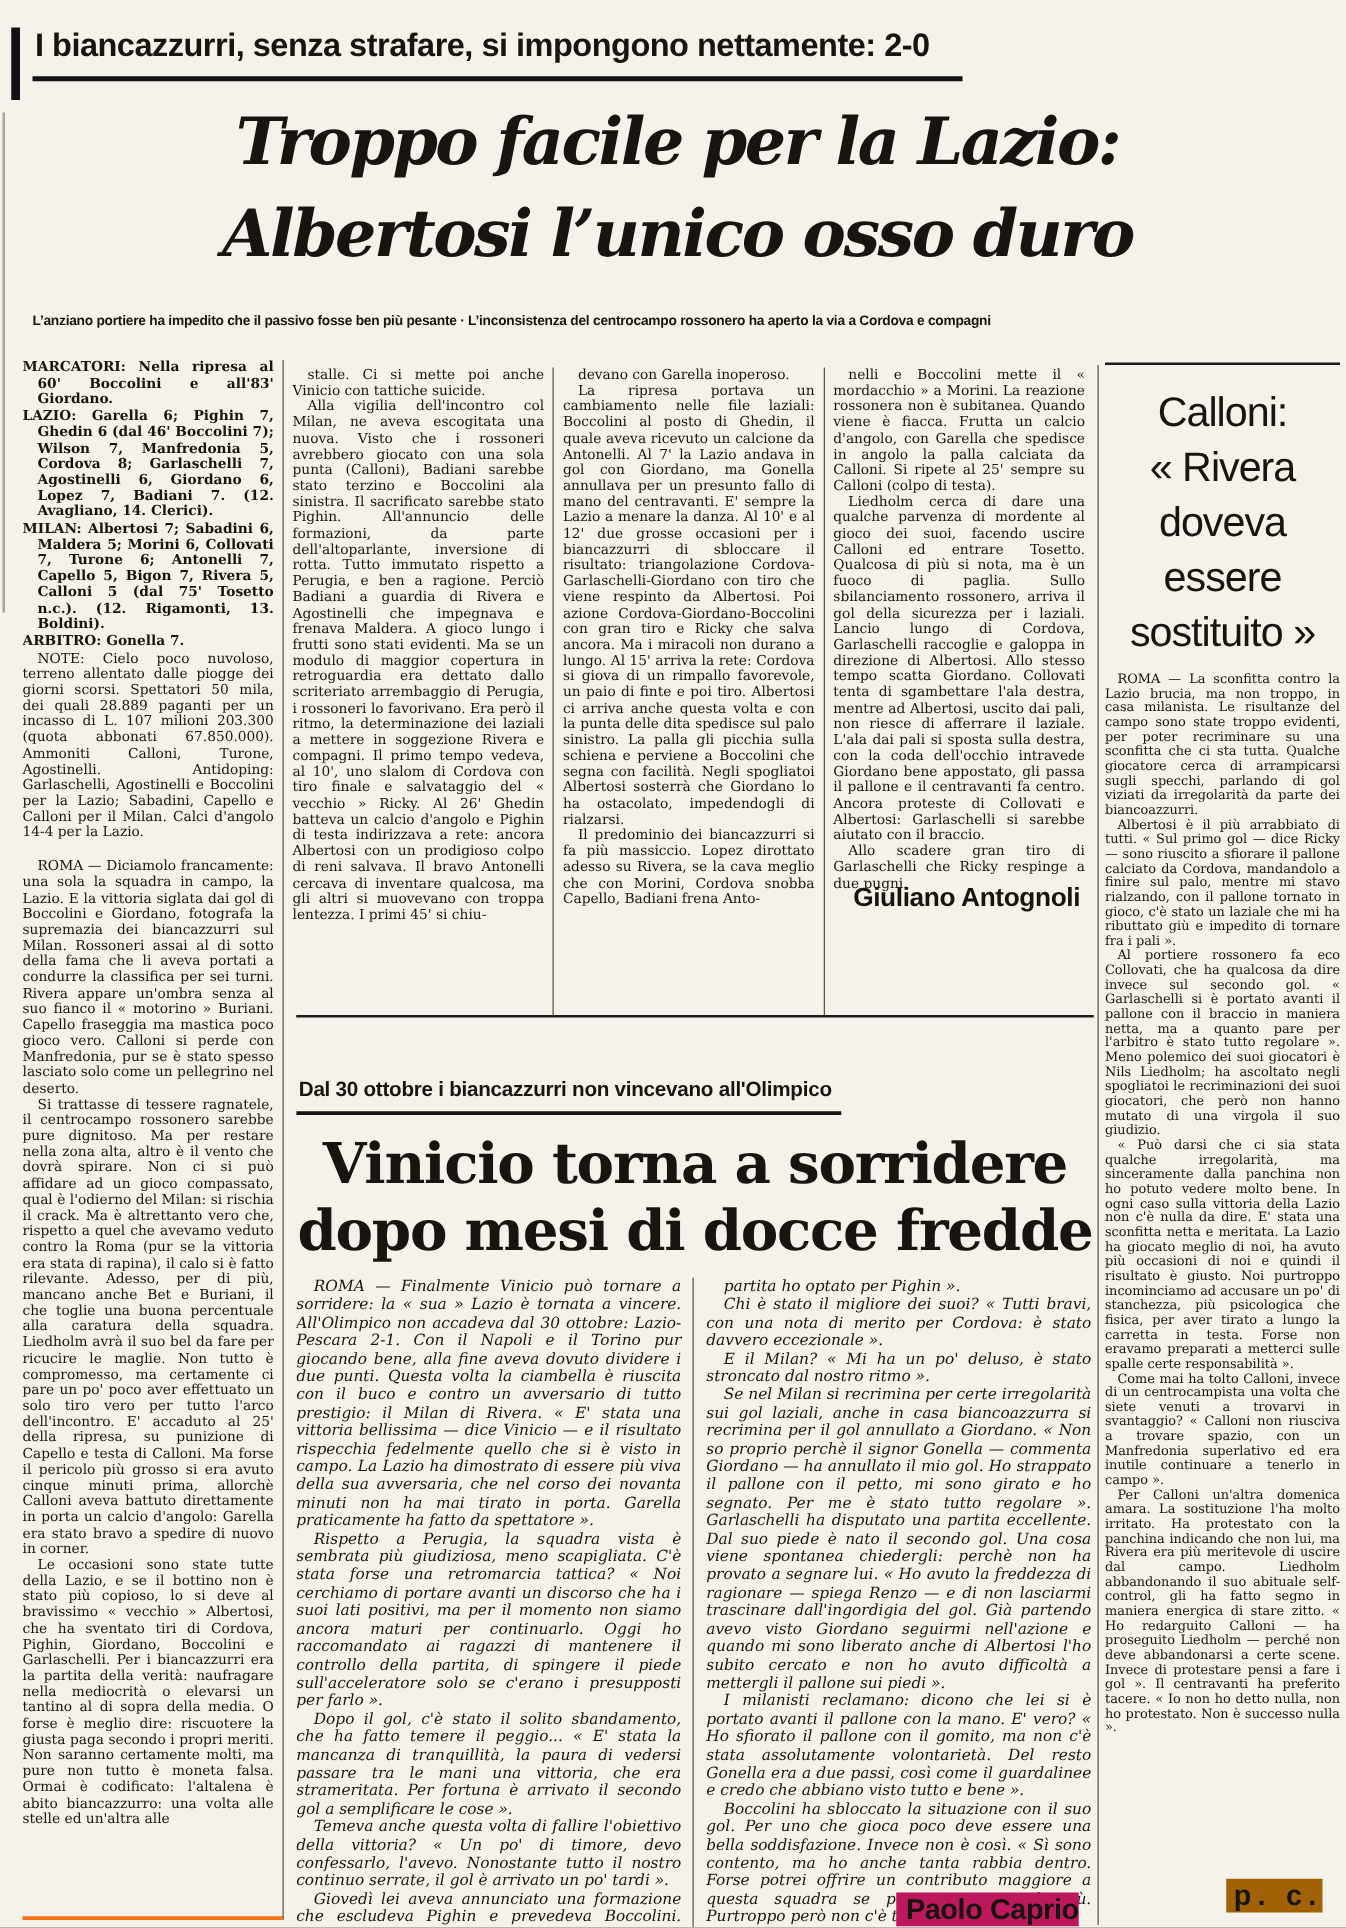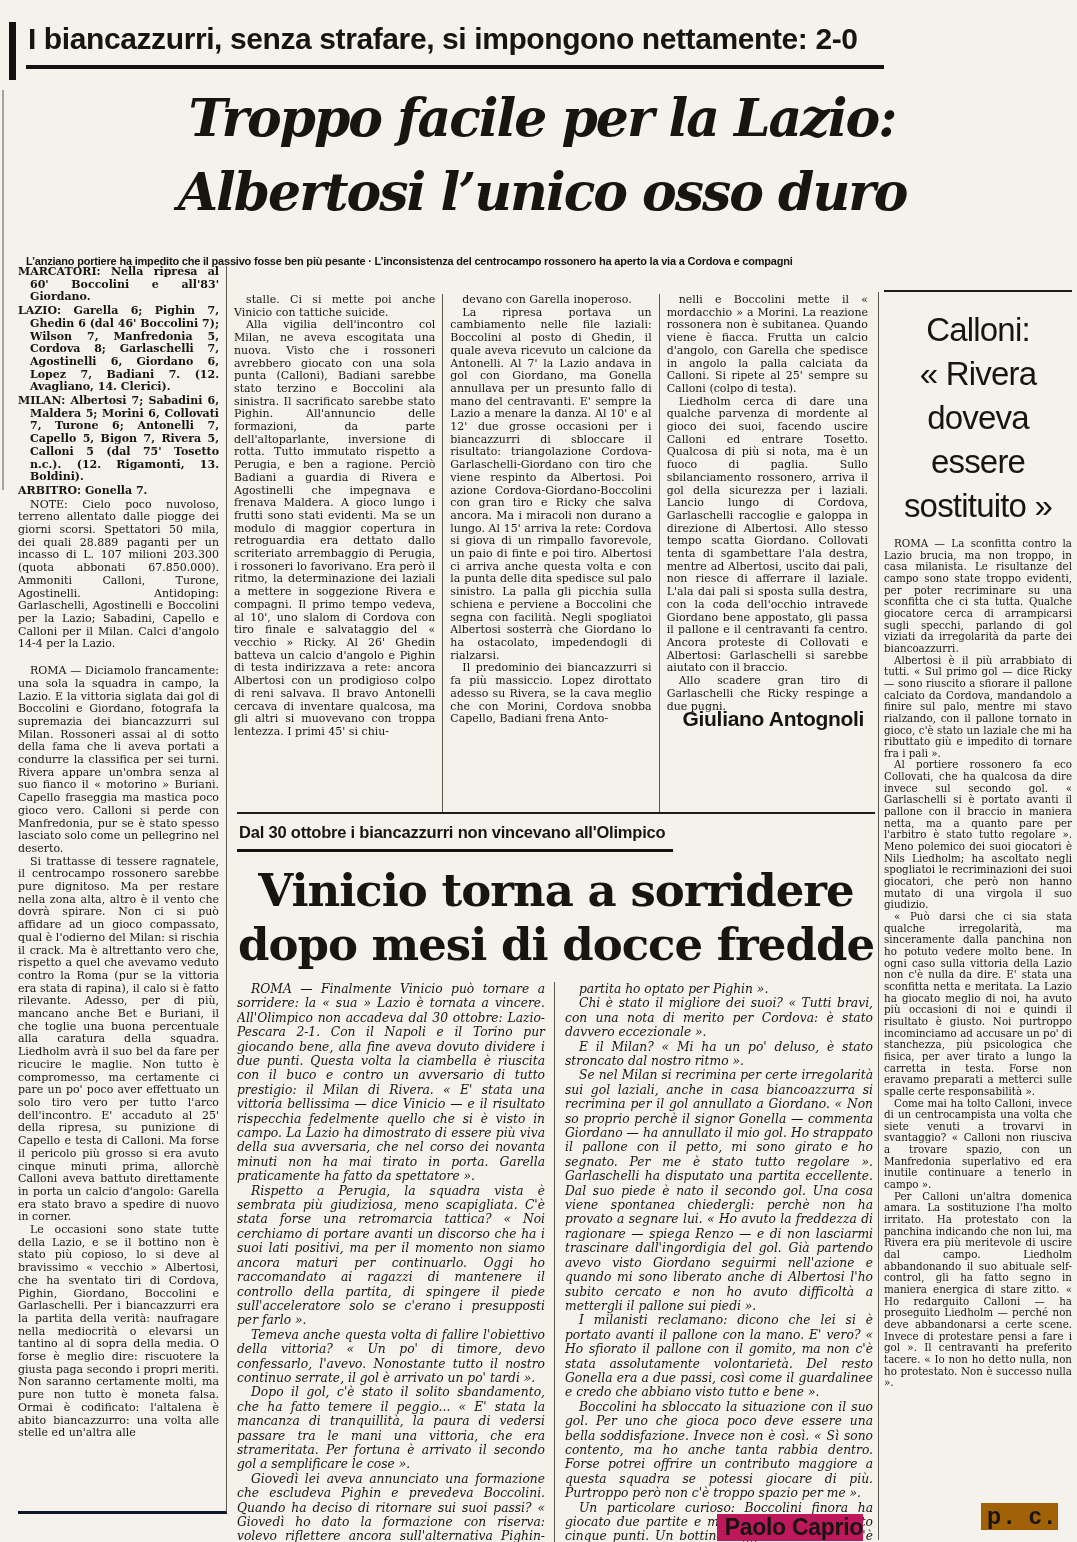--- a/index.html
+++ b/index.html
@@ -9,43 +9,43 @@
     font-family:"DejaVu Serif", serif;
   }
   
   .edge-mark { position:absolute; left:9px; top:22px; width:7px; height:58px; background:#121212; }
   .edge-mark2 { position:absolute; left:2px; top:90px; width:2px; height:400px; background:rgba(20,20,20,.35); }
 
   
   .hdr { position:absolute; left:26px; top:22px; width:1032px; }
   .kicker {
     display:inline-block; font-family:"Liberation Sans", sans-serif; font-weight:bold;
-    font-size:30px; line-height:1.1; letter-spacing:-0.4px;
+    font-size:26px; line-height:1.1; letter-spacing:-0.4px;
     border-bottom:4px solid #131313; padding:0 26px 10px 2px;
   }
   .headline {
     margin:12px 0 0; text-align:center;
     font-family:"DejaVu Serif", serif; font-style:italic; font-weight:bold;
     font-size:52px; line-height:74px; letter-spacing:-2px;
   }
   .headline span { display:block; }
   .subhead {
     margin-top:26px; font-family:Liberation Sans, sans-serif; font-weight:bold;
     font-size:11px; line-height:1.25; letter-spacing:-0.2px;
   }
 
   
   .bodytext { font-size:11px; line-height:12.7px; text-align:justify; }
   .bodytext p { margin:0; text-indent:12px; }
   p.scheda { font-weight:bold; text-indent:-12px; padding-left:12px; margin-bottom:1px; }
 
   
   .col1 {
-    position:absolute; left:18px; top:266px; width:201px; height:1245px;
-    padding-right:7px; border-right:1px solid #5a554d; border-bottom:3px solid #0f172a;
+    position:absolute; left:18px; top:288px; width:201px; height:1245px;
+    padding-right:7px; border-right:1px solid #5a554d; border-bottom:3px solid #f97316;
     overflow:hidden;
   }
   .col1 .gap { height:14px; }
 
   
   .midtop { position:absolute; left:227px; top:278px; width:648px; height:534px; display:flex; overflow:hidden; }
   .mcol { width:33.333%; padding:0 7px; overflow:hidden;margin-top:16px; }
   .mcol + .mcol { border-left:1px solid #5a554d; }
   .byline-main {
     font-family:"Liberation Sans", sans-serif; font-weight:bold; font-size:21px;
@@ -53,21 +53,21 @@
   }
 
   
   .vinicio {
     position:absolute; left:237px; top:812px; width:638px; height:730px;
     border-top:2px solid #1c1c1c; padding-top:9px; overflow:hidden;
   }
   .v-kicker {
     display:inline-block; font-family:"Liberation Sans", sans-serif; font-weight:bold;
     font-size:16.5px; line-height:1.15; border-bottom:3px solid #131313;
-    padding:0 8px 7px 2px; letter-spacing:-0.2px;
+    padding:0 8px 7px 2px; letter-spacing:-0.2px;margin-top:40px;
   }
   .v-headline {
     margin:12px 0 10px; text-align:center; font-family:"DejaVu Serif", serif;
     font-weight:bold; font-size:45px; line-height:54px; letter-spacing:-1px;
   }
   .v-headline span { display:block;text-align:center; }
   .v-cols { display:flex; height:565px; overflow:hidden; }
   .vcol {
     width:50%; padding-right:9px; overflow:hidden;
     font-style:italic; font-size:12.3px; line-height:14.4px; text-align:justify;
@@ -157,22 +157,22 @@
   <section class="vinicio">
     <div class="v-kicker">Dal 30 ottobre i biancazzurri non vincevano all'Olimpico</div>
     <h2 class="v-headline">
       <span>Vinicio torna a sorridere</span>
       <span>dopo mesi di docce fredde</span>
     </h2>
     <div class="v-cols">
       <div class="vcol">
           <p>ROMA — Finalmente Vinicio può tornare a sorridere: la « sua » Lazio è tornata a vincere. All'Olimpico non accadeva dal 30 ottobre: Lazio-Pescara 2-1. Con il Napoli e il Torino pur giocando bene, alla fine aveva dovuto dividere i due punti. Questa volta la ciambella è riuscita con il buco e contro un avversario di tutto prestigio: il Milan di Rivera. « E' stata una vittoria bellissima — dice Vinicio — e il risultato rispecchia fedelmente quello che si è visto in campo. La Lazio ha dimostrato di essere più viva della sua avversaria, che nel corso dei novanta minuti non ha mai tirato in porta. Garella praticamente ha fatto da spettatore ».</p>
           <p>Rispetto a Perugia, la squadra vista è sembrata più giudiziosa, meno scapigliata. C'è stata forse una retromarcia tattica? « Noi cerchiamo di portare avanti un discorso che ha i suoi lati positivi, ma per il momento non siamo ancora maturi per continuarlo. Oggi ho raccomandato ai ragazzi di mantenere il controllo della partita, di spingere il piede sull'acceleratore solo se c'erano i presupposti per farlo ».</p>
+          <p>Dopo il gol, c'è stato il solito sbandamento, che ha fatto temere il peggio... « E' stata la mancanza di tranquillità, la paura di vedersi passare tra le mani una vittoria, che era strameritata. Per fortuna è arrivato il secondo gol a semplificare le cose ».</p>
           <p>Temeva anche questa volta di fallire l'obiettivo della vittoria? « Un po' di timore, devo confessarlo, l'avevo. Nonostante tutto il nostro continuo serrate, il gol è arrivato un po' tardi ».</p>
-          <p>Dopo il gol, c'è stato il solito sbandamento, che ha fatto temere il peggio... « E' stata la mancanza di tranquillità, la paura di vedersi passare tra le mani una vittoria, che era strameritata. Per fortuna è arrivato il secondo gol a semplificare le cose ».</p>
           <p>Giovedì lei aveva annunciato una formazione che escludeva Pighin e prevedeva Boccolini. Quando ha deciso di ritornare sui suoi passi? « Giovedì ho dato la formazione con riserva: volevo riflettere ancora sull'alternativa Pighin-Boccolini, perchè non riuscivo ad inquadrare la posizione tattica di Bigon, l'uomo, a mio giudizio, più pericoloso del Milan. Soltanto poche ore prima della</p>
         </div>
       <div class="vcol vcol-last">
           <p>partita ho optato per Pighin ».</p>
           <p>Chi è stato il migliore dei suoi? « Tutti bravi, con una nota di merito per Cordova: è stato davvero eccezionale ».</p>
           <p>E il Milan? « Mi ha un po' deluso, è stato stroncato dal nostro ritmo ».</p>
           <p>Se nel Milan si recrimina per certe irregolarità sui gol laziali, anche in casa biancoazzurra si recrimina per il gol annullato a Giordano. « Non so proprio perchè il signor Gonella — commenta Giordano — ha annullato il mio gol. Ho strappato il pallone con il petto, mi sono girato e ho segnato. Per me è stato tutto regolare ». Garlaschelli ha disputato una partita eccellente. Dal suo piede è nato il secondo gol. Una cosa viene spontanea chiedergli: perchè non ha provato a segnare lui. « Ho avuto la freddezza di ragionare — spiega Renzo — e di non lasciarmi trascinare dall'ingordigia del gol. Già partendo avevo visto Giordano seguirmi nell'azione e quando mi sono liberato anche di Albertosi l'ho subito cercato e non ho avuto difficoltà a mettergli il pallone sui piedi ».</p>
           <p>I milanisti reclamano: dicono che lei si è portato avanti il pallone con la mano. E' vero? « Ho sfiorato il pallone con il gomito, ma non c'è stata assolutamente volontarietà. Del resto Gonella era a due passi, così come il guardalinee e credo che abbiano visto tutto e bene ».</p>
           <p>Boccolini ha sbloccato la situazione con il suo gol. Per uno che gioca poco deve essere una bella soddisfazione. Invece non è così. « Sì sono contento, ma ho anche tanta rabbia dentro. Forse potrei offrire un contributo maggiore a questa squadra se potessi giocare di più. Purtroppo però non c'è troppo spazio per me ».</p>
           <p>Un particolare curioso: Boccolini finora ha giocato due partite e mezzo e la Lazio ha fatto cinque punti. Un bottino ragguardevole non c'è che dire.</p>

